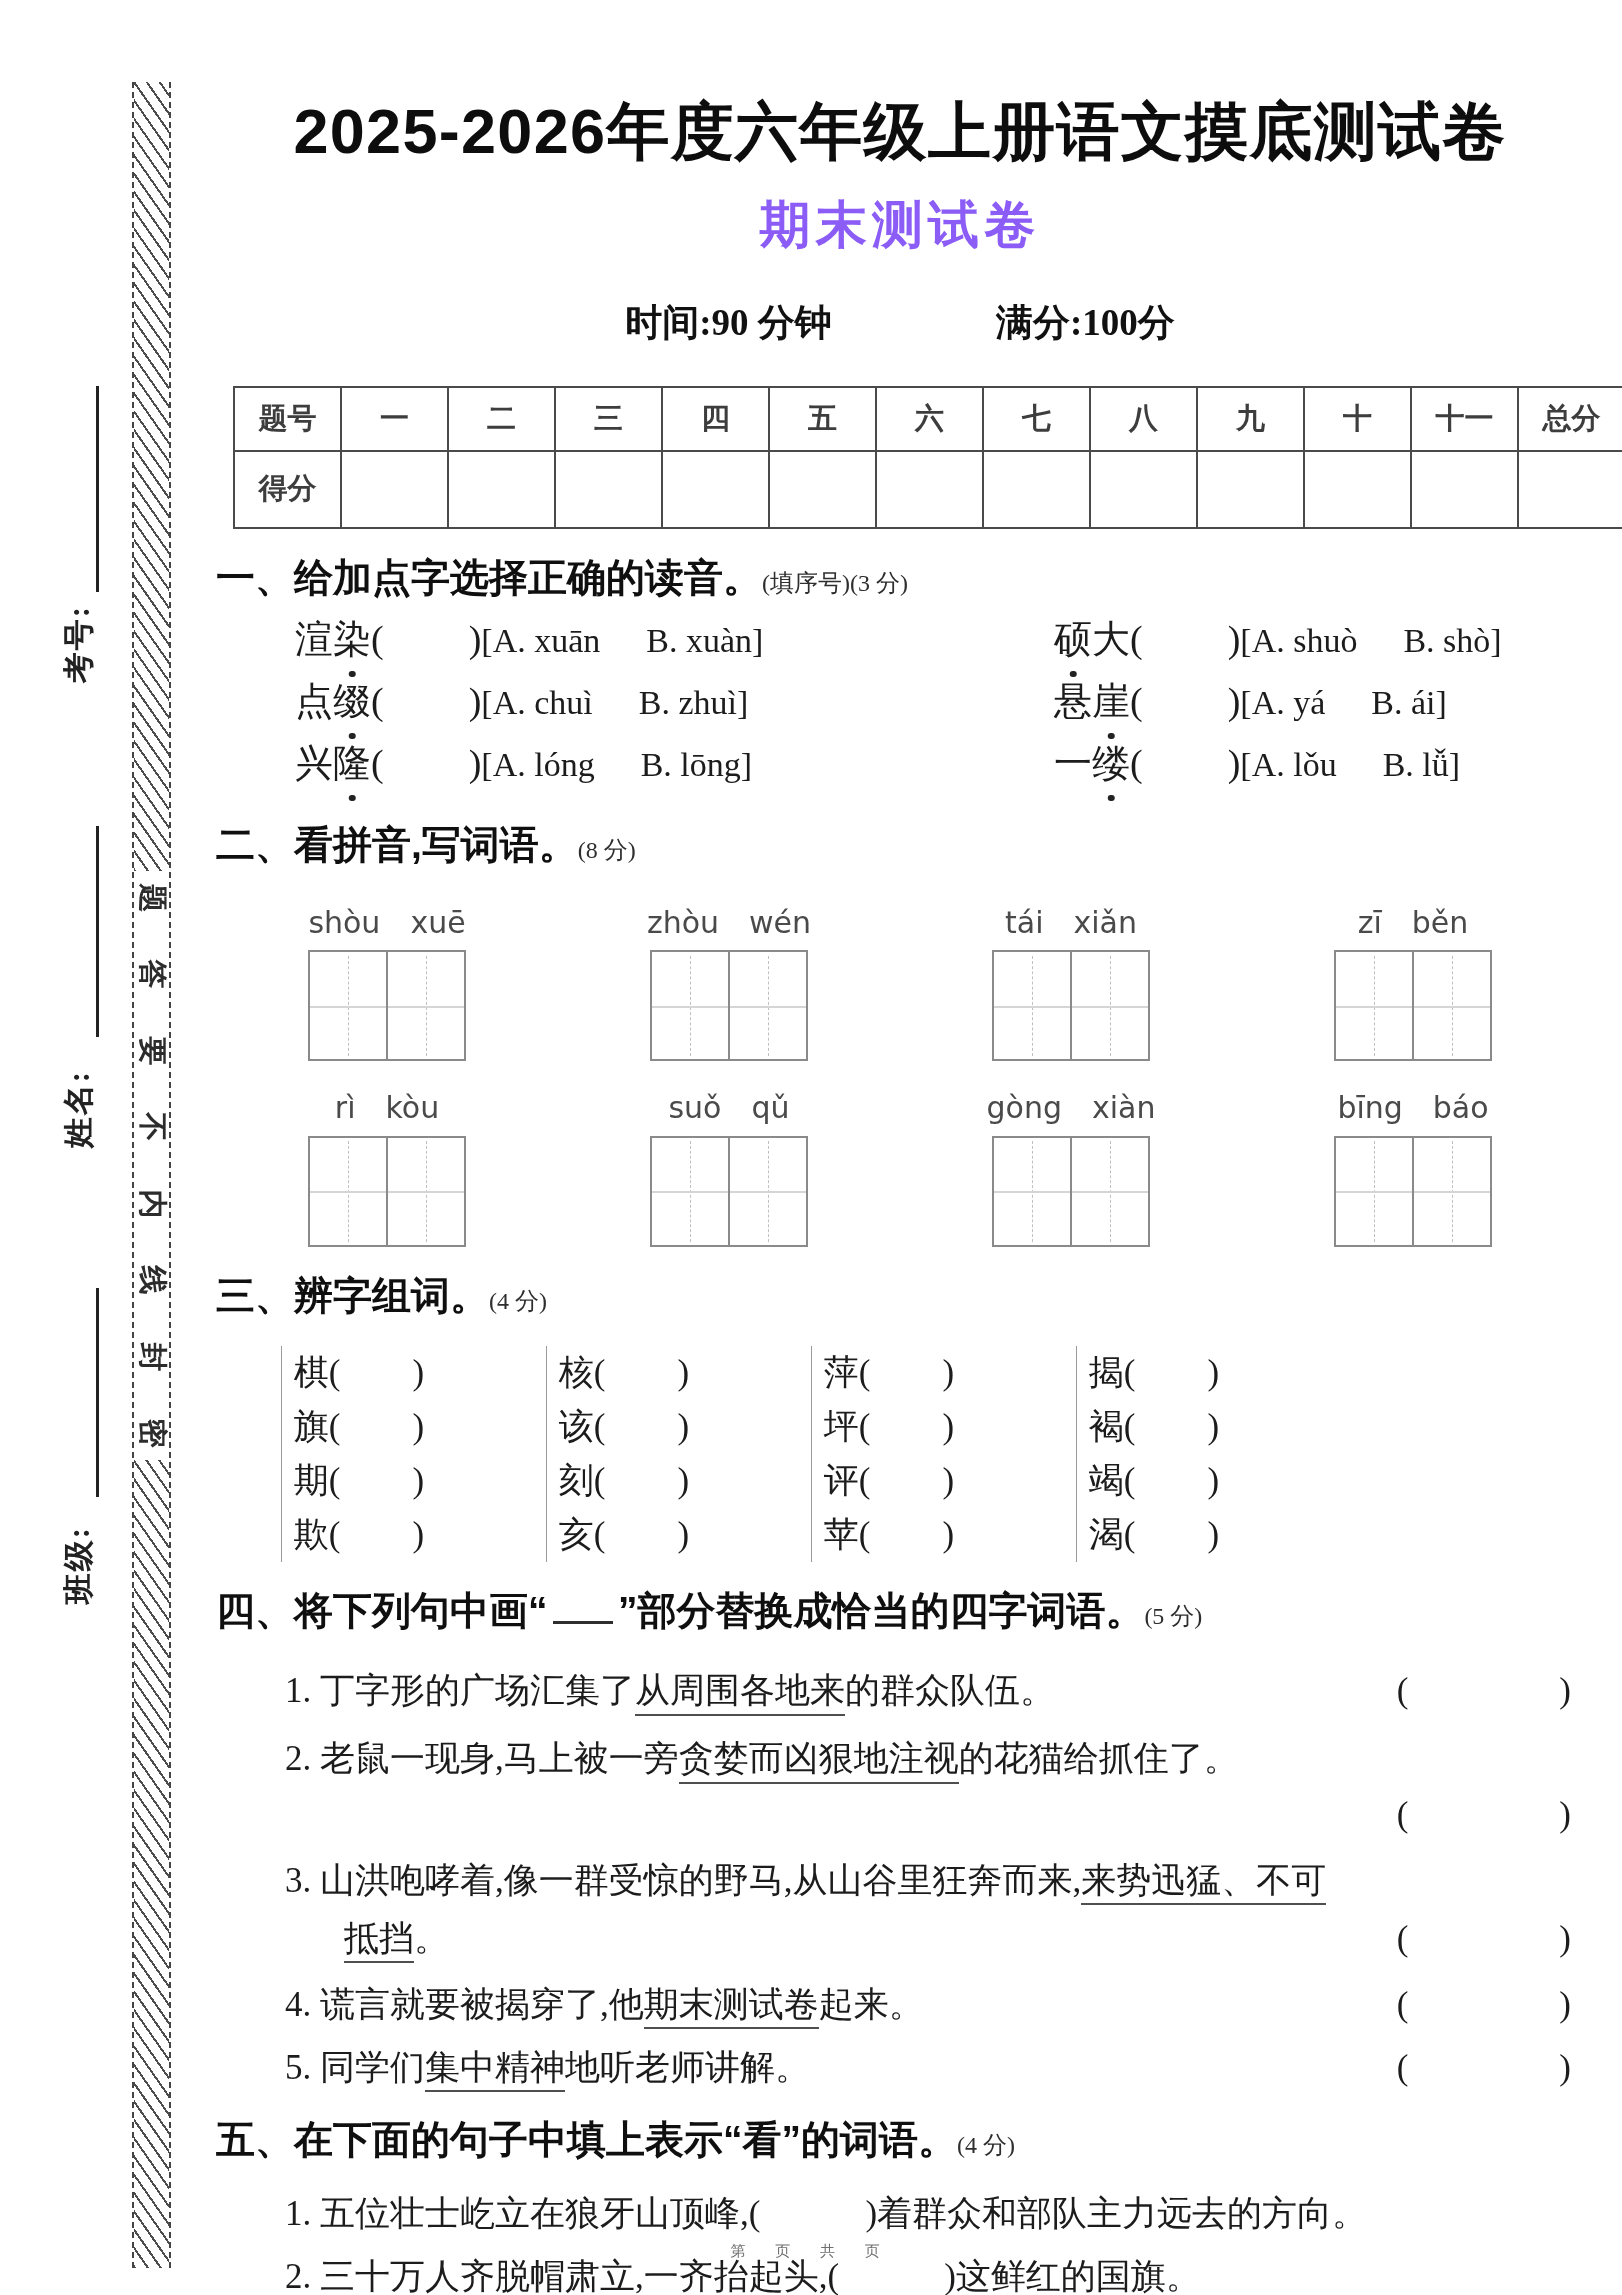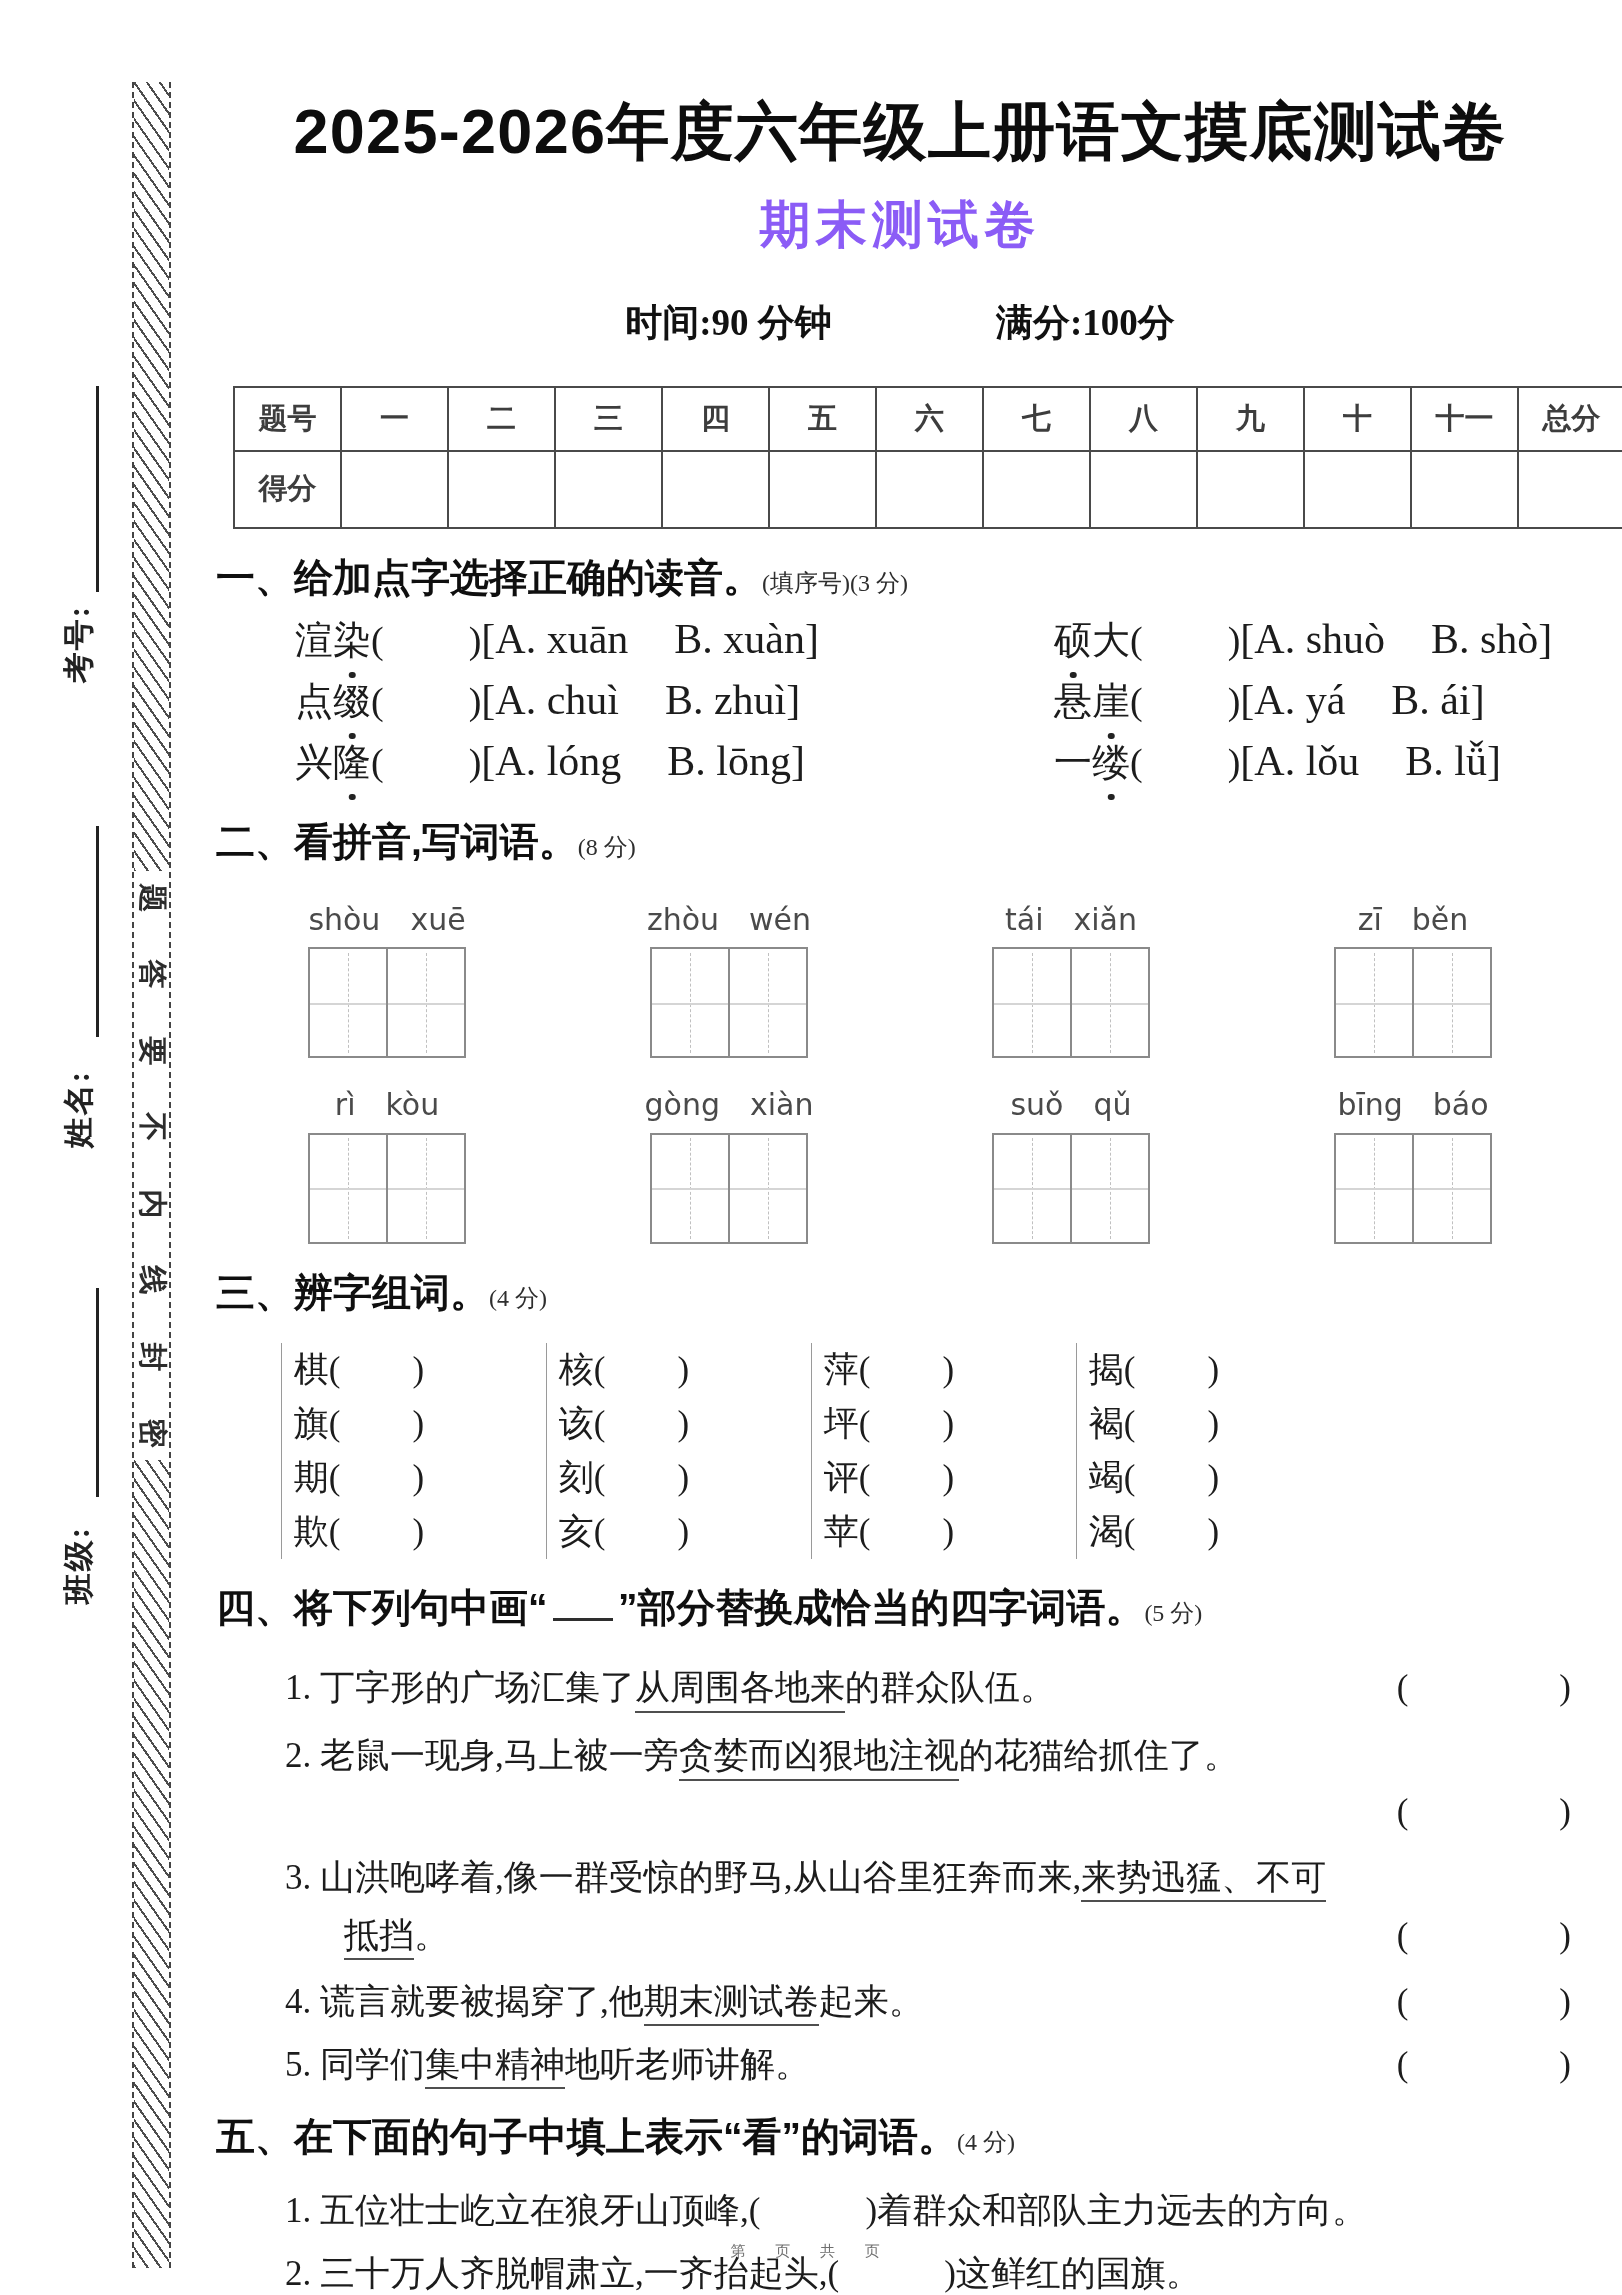--- a/index.html
+++ b/index.html
@@ -48,21 +48,21 @@
          font-size:38px;line-height:60px;}
   .s1item{white-space:nowrap;}
   .dotted{position:relative;display:inline-block;}
   .dotted::after{content:"";position:absolute;left:50%;bottom:-7.9px;width:6.5px;height:6.5px;
                  border-radius:50%;background:#222;transform:translateX(-50%);}
   .g110{display:inline-block;width:72px;}
   .g70{display:inline-block;width:46px;}
   .g130{display:inline-block;width:85px;}
   .g160{display:inline-block;width:105px;}
   .g230{display:inline-block;width:151px;}
-  .opts{font-size:42px;}
+  .opts{font-size:34px;}
 
   
   .pinrow{display:grid;grid-template-columns:repeat(4,1fr);margin-top:29px;}
   .pgroup{display:flex;flex-direction:column;align-items:center;}
   .pinyin{display:flex;gap:30px;font-family:"DejaVu Sans",sans-serif;font-size:30px;color:#4a4a4a;}
   .boxes{display:flex;margin-top:10.5px;}
   .cellbox{width:76px;height:107px;border:2px solid #8a8a8a;margin-left:-2px;position:relative;background:#fff;}
   .cellbox:first-child{margin-left:0;}
   .cellbox::before{content:"";position:absolute;left:50%;top:3.3px;bottom:3.3px;border-left:1.3px dashed #c0c0c0;}
   .cellbox::after{content:"";position:absolute;top:50%;left:0;right:0;border-top:2.6px solid #d5d5d5;}
@@ -237,32 +237,32 @@
             <span>rì</span>
             <span>kòu</span>
           </div>
         <div class="boxes">
             <div class="cellbox"></div>
             <div class="cellbox"></div>
           </div>
       </div>
       <div class="pgroup">
         <div class="pinyin">
+            <span>suǒ</span>
+            <span>qǔ</span>
+          </div>
+        <div class="boxes">
+            <div class="cellbox"></div>
+            <div class="cellbox"></div>
+          </div>
+      </div>
+      <div class="pgroup">
+        <div class="pinyin">
             <span>gòng</span>
             <span>xiàn</span>
-          </div>
-        <div class="boxes">
-            <div class="cellbox"></div>
-            <div class="cellbox"></div>
-          </div>
-      </div>
-      <div class="pgroup">
-        <div class="pinyin">
-            <span>suǒ</span>
-            <span>qǔ</span>
           </div>
         <div class="boxes">
             <div class="cellbox"></div>
             <div class="cellbox"></div>
           </div>
       </div>
       <div class="pgroup">
         <div class="pinyin">
             <span>bīng</span>
             <span>báo</span>

